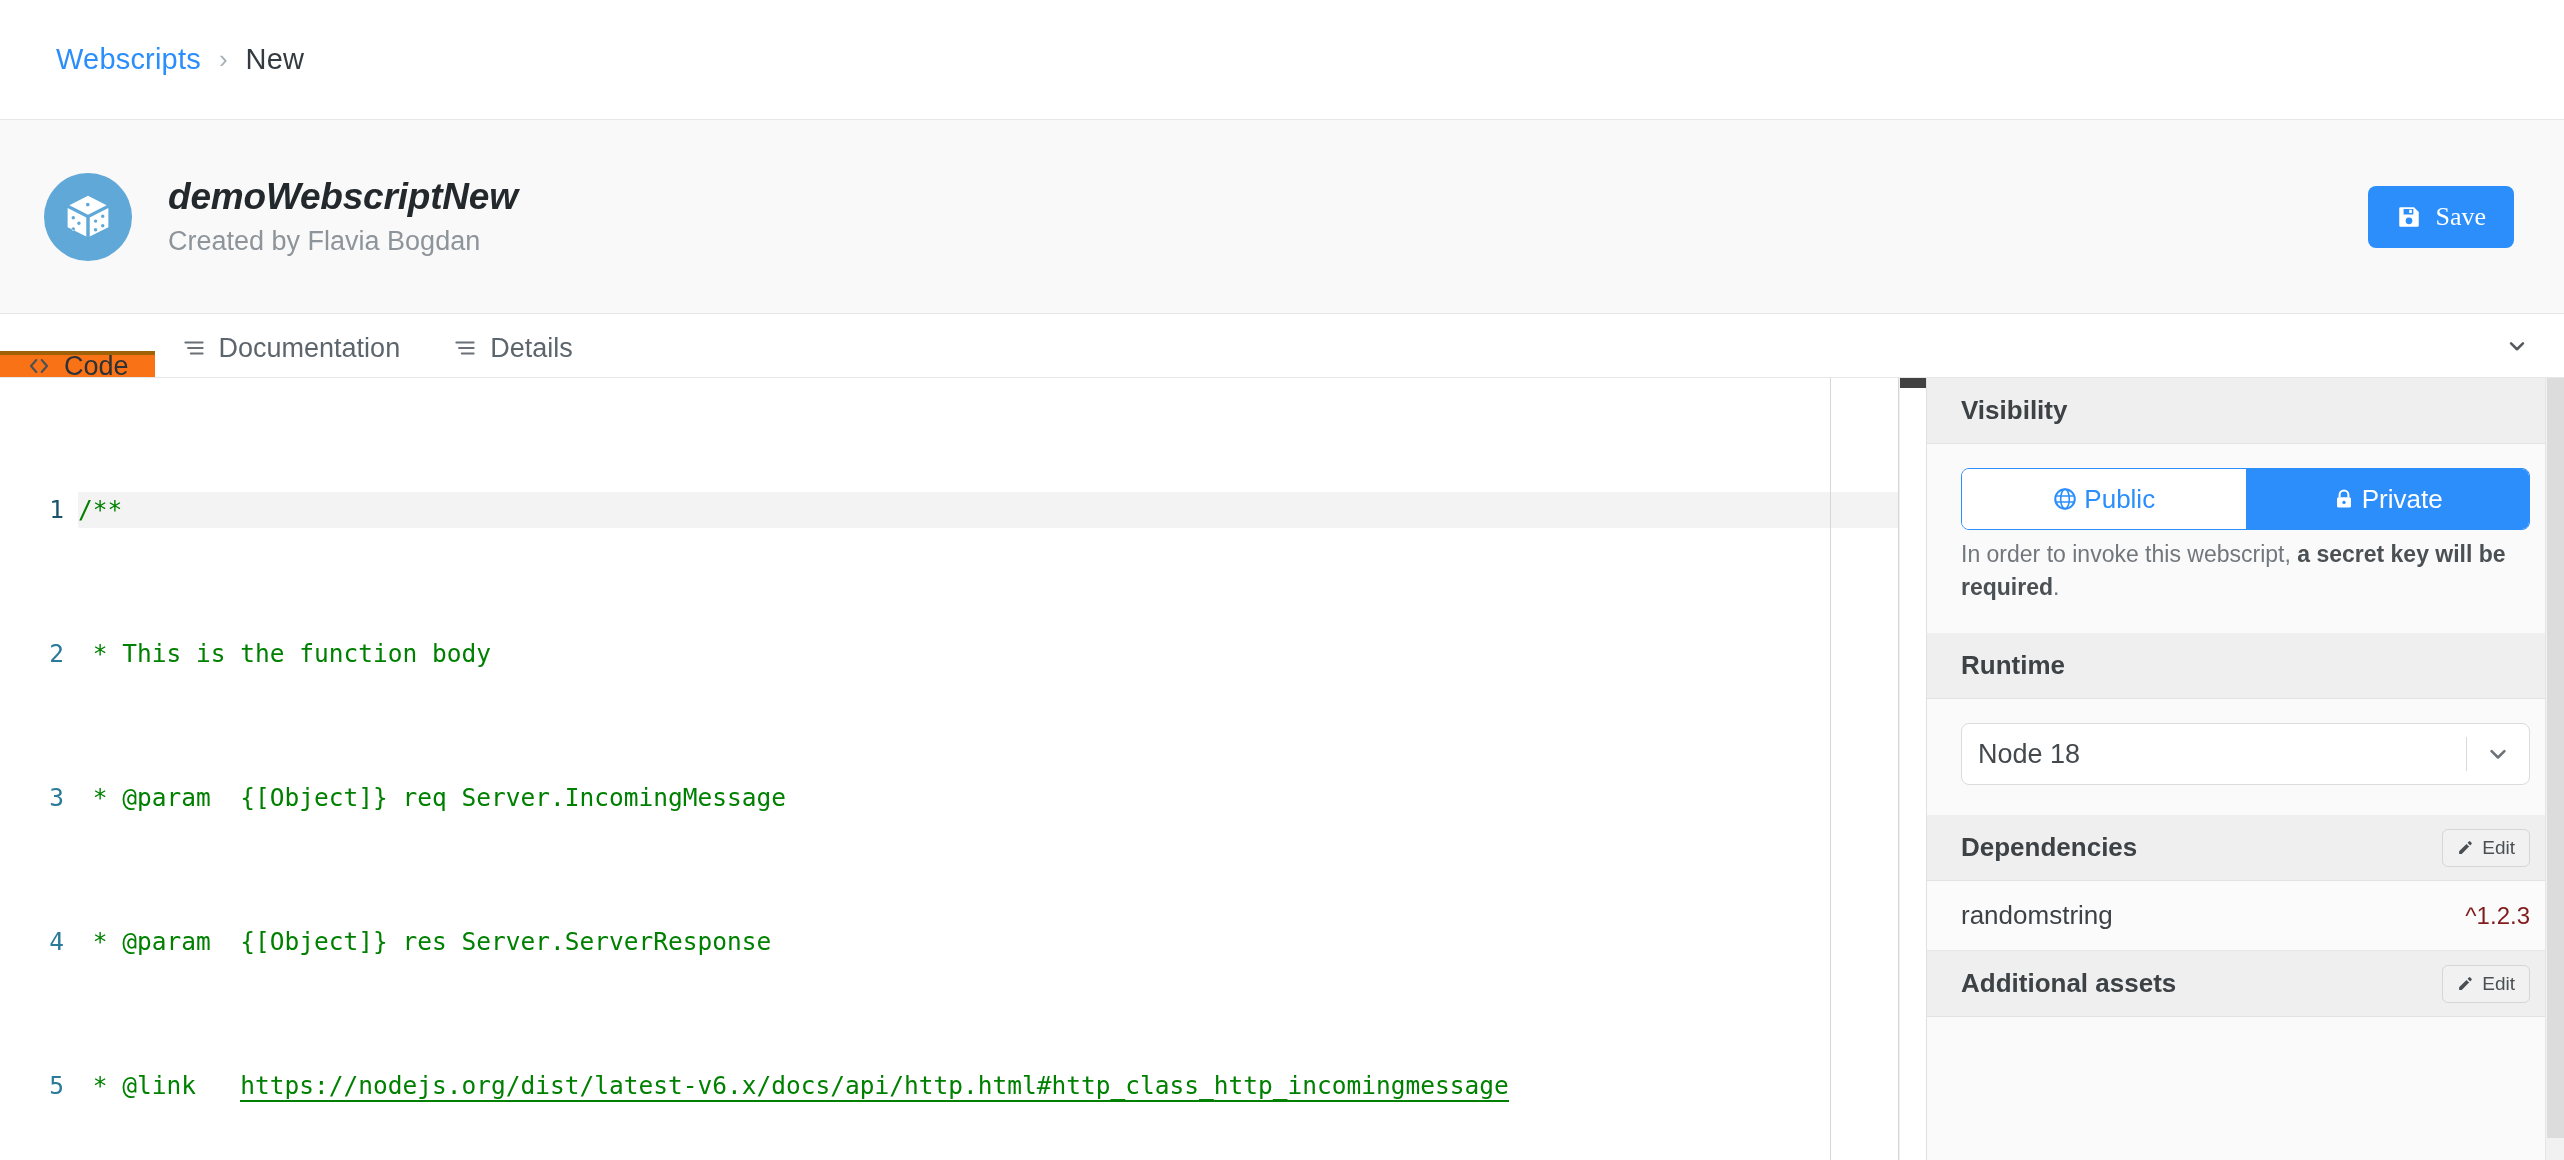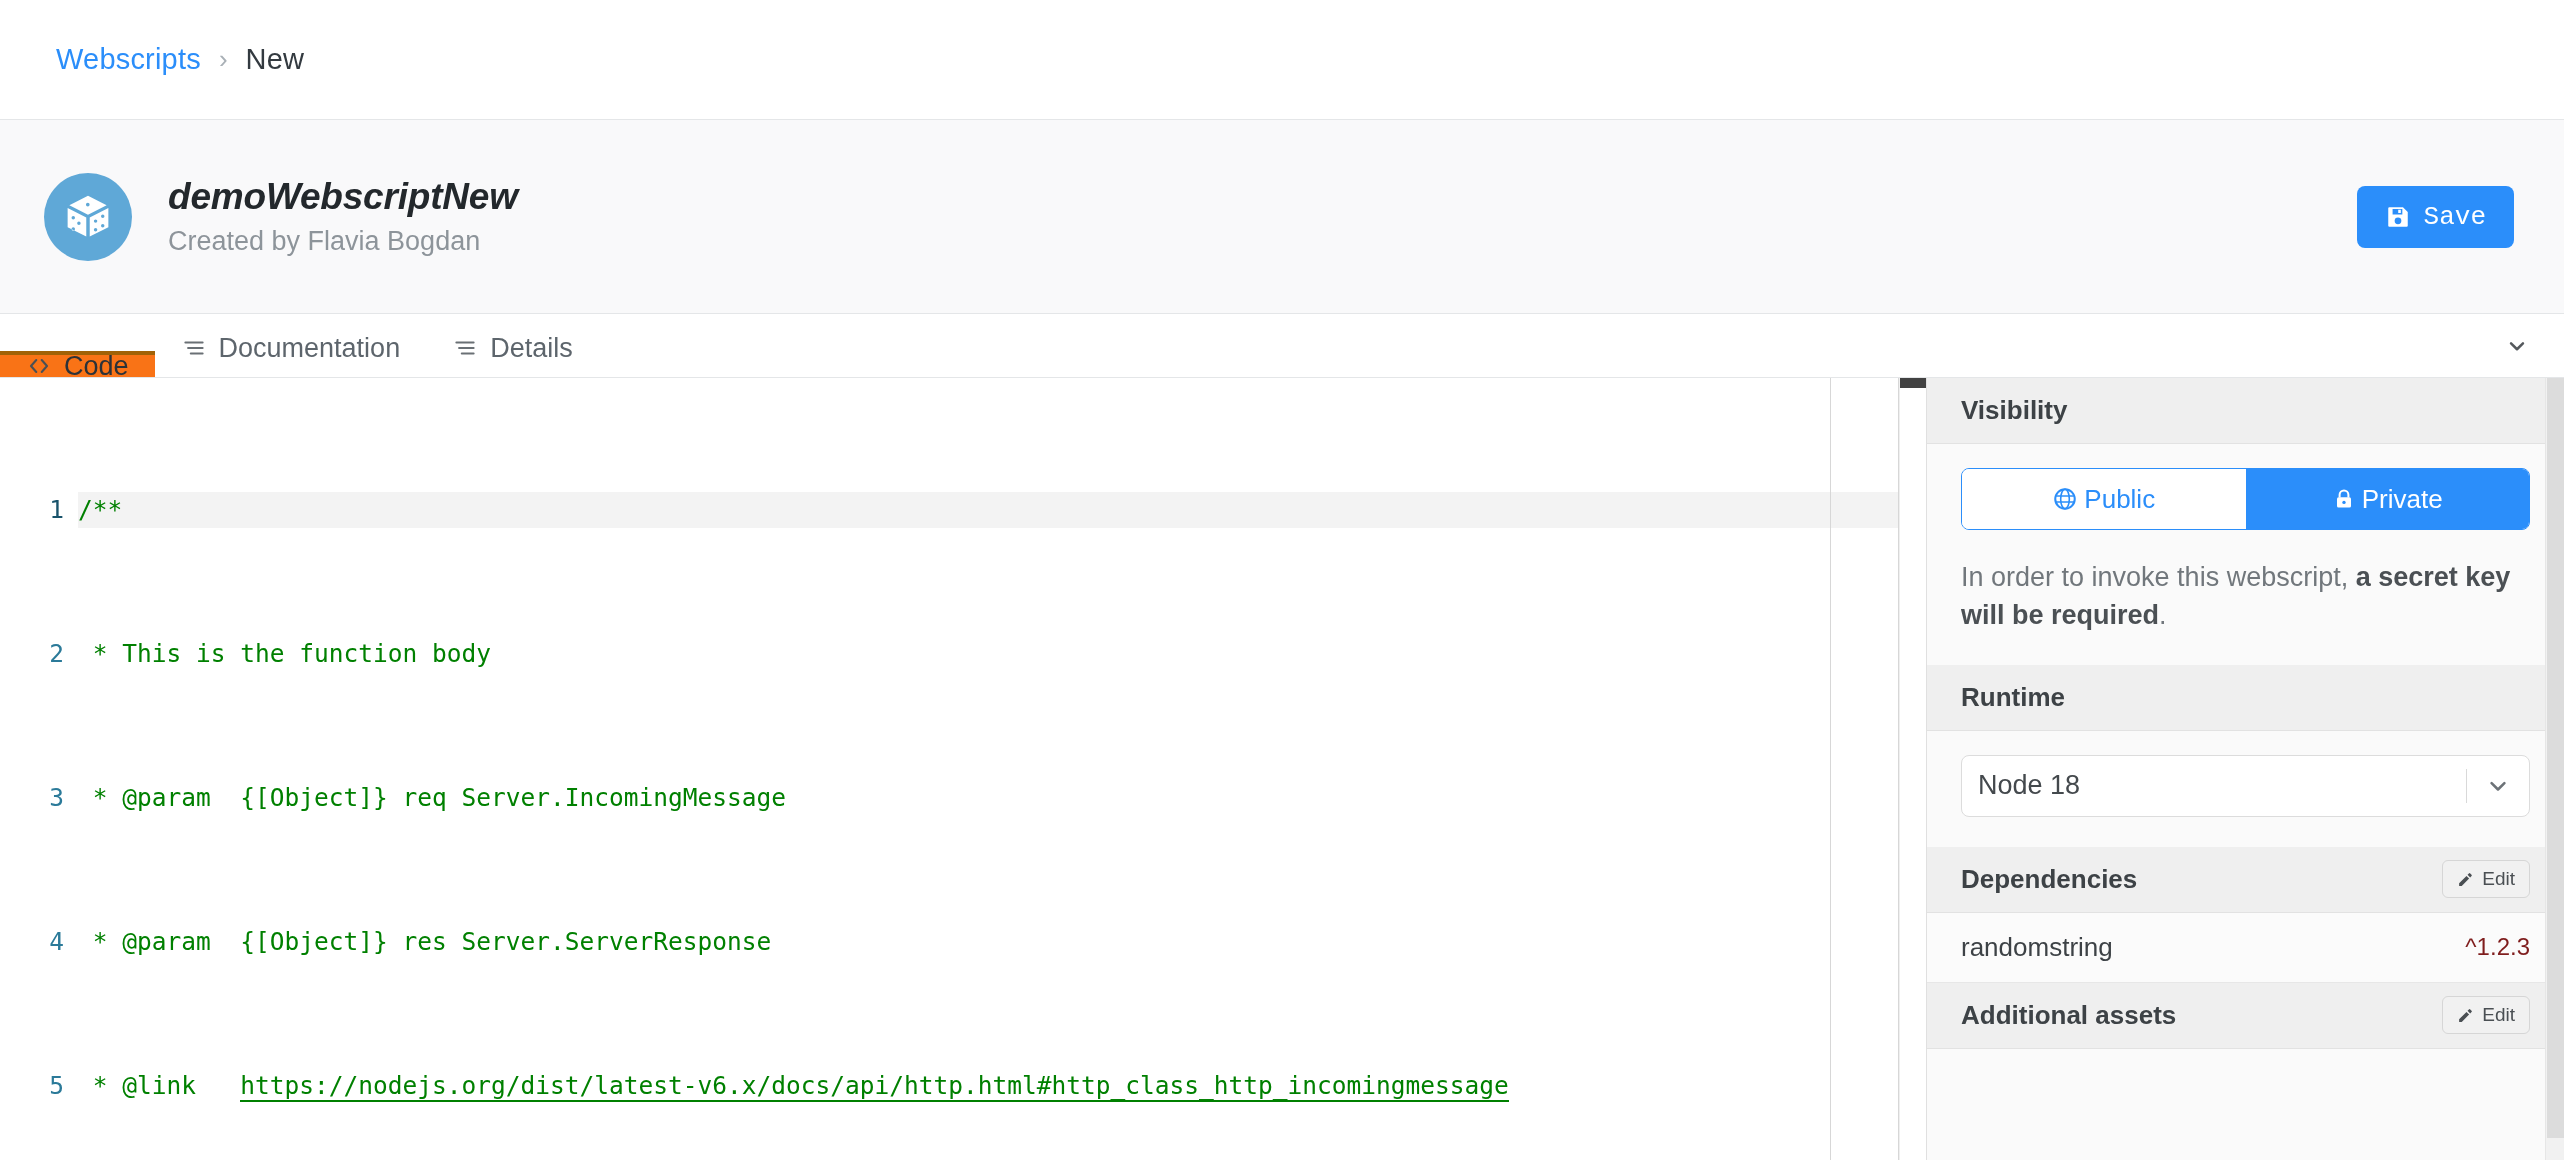--- a/index.html
+++ b/index.html
@@ -72,21 +72,21 @@
     right: 50px;
     top: 50%;
     transform: translateY(-50%);
     background: #2b8efa;
     color: #fff;
     border: none;
     border-radius: 8px;
     height: 62px;
     padding: 0 28px;
     font-size: 26px;
-    font-family: Liberation Mono, monospace;
+    font-family: Liberation Serif, serif;
     display: flex;
     align-items: center;
     gap: 13px;
     cursor: pointer;
   }
 
   
   .tab-bar {
     height: 64px;
     background: #ffffff;
@@ -217,24 +217,24 @@
     flex: 1 1 50%;
     display: flex; align-items: center; justify-content: center;
     gap: 6px;
     font-size: 26px;
     cursor: pointer;
     background: #ffffff;
     color: #2b8efa;
   }
   .seg.active { background: #2b8efa; color: #ffffff; }
   .hint {
-    font-size: 27px;
+    font-size: 23px;
     color: #71777c;
     line-height: 1.42;
-    margin-top: 28px;
+    margin-top: 8px;
   }
   .hint b { color: #4b5054; }
 
   .select-box {
     height: 62px;
     background: #ffffff;
     border: 1px solid #dcdcdc;
     border-radius: 8px;
     display: flex;
     align-items: center;

